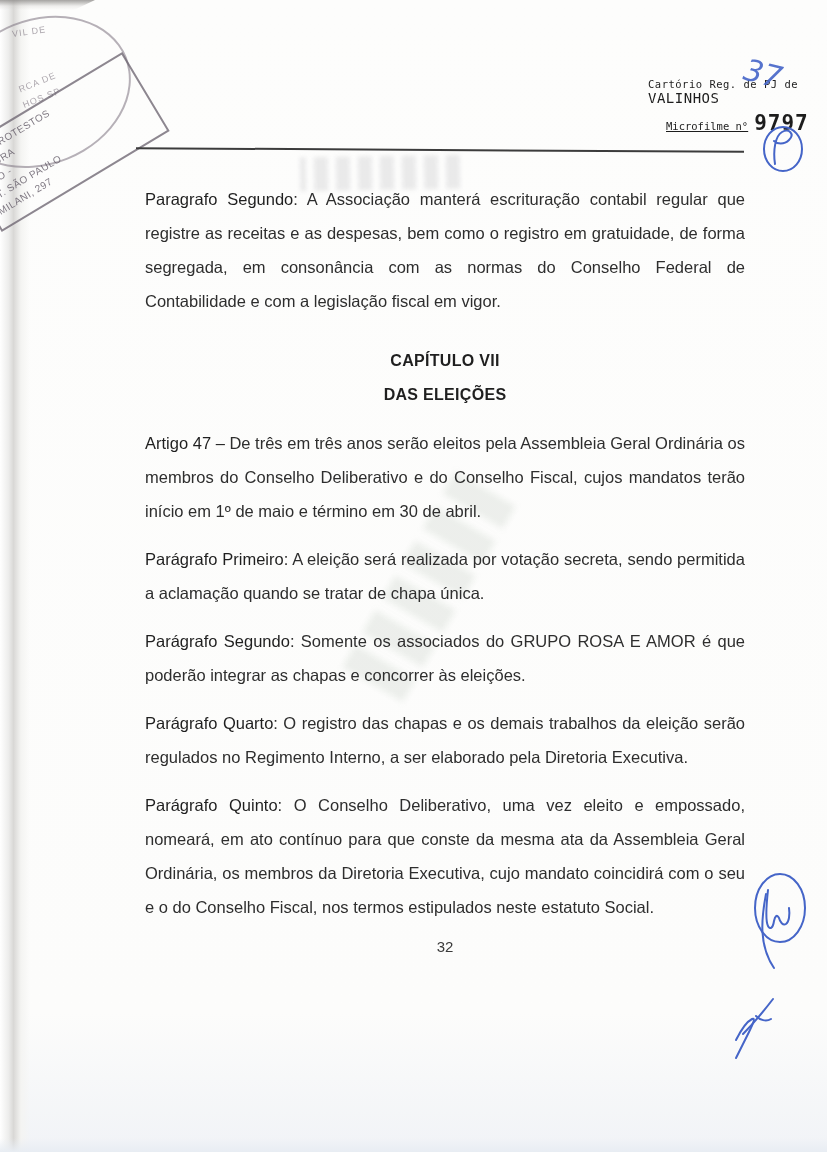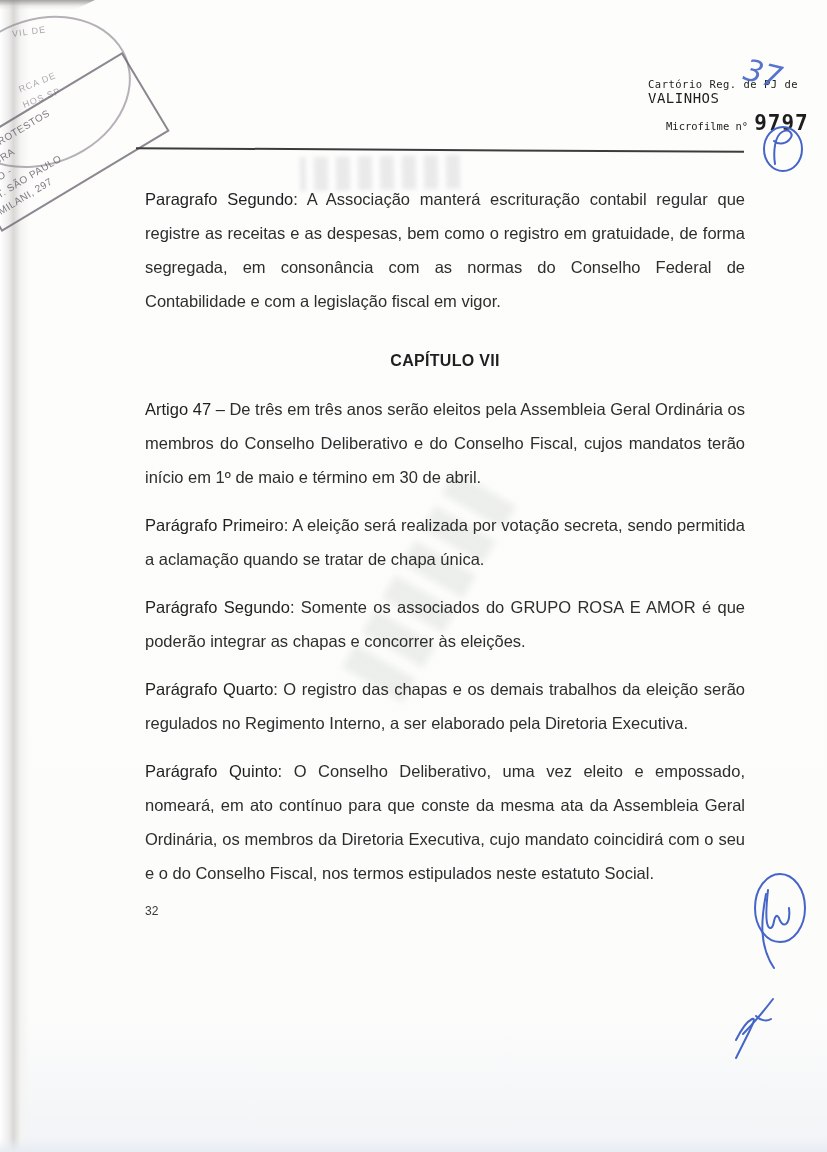--- a/index.html
+++ b/index.html
@@ -42,21 +42,21 @@
   }
   .rect-stamp .rs-line{font-size:10px;color:#5d5562;letter-spacing:.5px;line-height:15px;white-space:nowrap;}
 
   .cartorio-stamp{
     position:absolute;left:612px;top:78px;width:168px;
     font-family:"DejaVu Sans Mono", monospace;color:#1d1d1d;margin-left:36px;
   }
   .cartorio-stamp .cs1{font-size:10.5px;letter-spacing:.5px;white-space:nowrap;}
   .cartorio-stamp .cs2{font-size:14px;letter-spacing:.5px;}
   .cartorio-stamp .cs3{margin-top:5px;padding-left:18px;display:flex;align-items:baseline;gap:6px;}
-  .cartorio-stamp .cs-label{font-size:10.5px;white-space:nowrap;}
+  .cartorio-stamp .cs-label{font-size:10.5px;white-space:nowrap;text-decoration:underline;}
   .cartorio-stamp .cs-num{font-size:21px;font-weight:bold;letter-spacing:1px;}
 
   .hw{color:#4565c8;}
   .hw-37{
     position:absolute;left:744px;top:56px;
     font-family:"DejaVu Sans", sans-serif;font-style:italic;
     font-size:30px;transform:rotate(14deg);opacity:.9;
   }
   .hw-circle-p{position:absolute;left:760px;top:124px;}
   .hw-circle-w{position:absolute;left:744px;top:868px;}
@@ -82,21 +82,21 @@
   .textblock{position:absolute;left:145px;top:182px;width:600px;}
   .para{
     margin:0 0 14px 0;font-size:16.5px;line-height:34px;
     text-align:justify;color:#2e2e2e;
   }
   .para .lead{font-weight:normal;color:#1f1f1f;}
   .chapter{
     margin:26px 0 14px 0;text-align:center;font-weight:bold;
     font-size:16px;line-height:34px;color:#1f1f1f;letter-spacing:.3px;
   }
-  .pagenum{margin-top:6px;text-align:left;font-size:12px;color:#3a3a3a;}
+  .pagenum{margin-top:6px;text-align:center;font-size:15px;color:#3a3a3a;}
 </style>
 </head>
 <body>
 
 <div class="page">
 
   <div class="edge-left"></div>
   <div class="edge-corner"></div>
   <div class="edge-bottom"></div>
 
@@ -153,20 +153,21 @@
 
   <div class="mirror-bleed"></div>
   <div class="diag-bleed"></div>
 
   <div class="textblock">
 
     <p class="para"><b class="lead">Paragrafo Segundo</b><span>: A Associação manterá escrituração contabil regular que registre as receitas e as despesas, bem como o registro em gratuidade, de forma segregada, em consonância com as normas do Conselho Federal de Contabilidade e com a legislação fiscal em vigor.</span></p>
 
     <div class="chapter">
       <div>CAPÍTULO VII</div>
+      <div>DAS ELEIÇÕES</div>
     </div>
 
     <p class="para"><b class="lead">Artigo 47 –</b><span> De três em três anos serão eleitos pela Assembleia Geral Ordinária os membros do Conselho Deliberativo e do Conselho Fiscal, cujos mandatos terão início em 1º de maio e término em 30 de abril.</span></p>
 
     <p class="para"><b class="lead">Parágrafo Primeiro</b><span>: A eleição será realizada por votação secreta, sendo permitida a aclamação quando se tratar de chapa única.</span></p>
 
     <p class="para"><b class="lead">Parágrafo Segundo</b><span>: Somente os associados do GRUPO ROSA E AMOR é que poderão integrar as chapas e concorrer às eleições.</span></p>
 
 
     <p class="para"><b class="lead">Parágrafo Quarto</b><span>: O registro das chapas e os demais trabalhos da eleição serão regulados no Regimento Interno, a ser elaborado pela Diretoria Executiva.</span></p>

